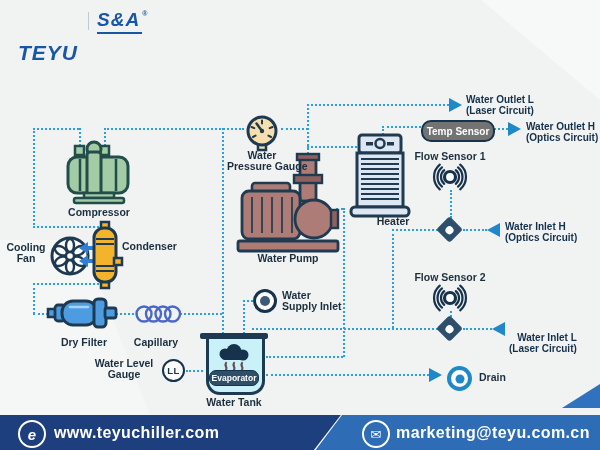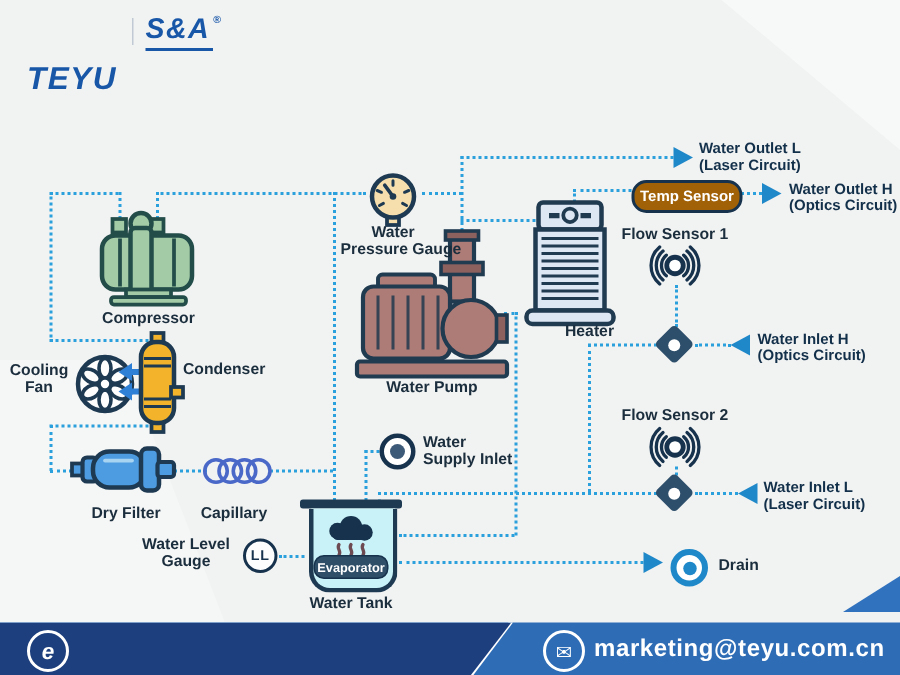--- a/index.html
+++ b/index.html
@@ -19,21 +19,21 @@
   .io{position:absolute;font-weight:bold;font-size:10px;color:#13304a;line-height:11px;white-space:nowrap;}
   
   .logo{position:absolute;left:18px;top:9px;display:flex;align-items:flex-start;color:#1857a8;}
   .logo .teyu{font-size:21px;font-weight:800;font-style:italic;letter-spacing:1px;margin-top:32px;}
   .logo .div{width:1px;height:18px;background:#c0c9d4;margin:3px 8px 0 10px;}
   .logo .sa{font-size:19px;font-weight:800;font-style:italic;border-bottom:2.5px solid #1857a8;padding:0 2px 1px 0;letter-spacing:1px;}
   .logo .reg{font-size:7px;font-weight:bold;margin-top:1px;}
   .titlePill{position:absolute;left:74px;top:46px;width:452px;height:33px;border:2px solid #2196d3;border-radius:18px;
     display:flex;align-items:center;justify-content:center;font-size:18.5px;font-weight:600;color:#1b87c9;letter-spacing:.2px;background:rgba(255,255,255,.25);}
   
-  .badge{position:absolute;background:#a16207;border:2px solid #16324c;border-radius:10px;color:#fff;
+  .badge{position:absolute;background:#737373;border:2px solid #16324c;border-radius:10px;color:#fff;
     font-weight:bold;font-size:10px;display:flex;align-items:center;justify-content:center;}
   .diamond{position:absolute;width:19px;height:19px;background:#2e4f6b;border-radius:3px;transform:rotate(45deg);}
   .diamond .hole{position:absolute;left:50%;top:50%;width:8px;height:8px;margin:-4px 0 0 -4px;background:#fff;border-radius:50%;}
   .ring{position:absolute;border-radius:50%;background:#fff;}
   .ring .dot{position:absolute;left:50%;top:50%;border-radius:50%;transform:translate(-50%,-50%);}
   .llgauge{position:absolute;width:23px;height:23px;border:2.5px solid #16324c;border-radius:50%;background:#fdfdfd;
     display:flex;align-items:center;justify-content:center;font-weight:bold;font-size:9.5px;color:#16324c;box-sizing:border-box;letter-spacing:.5px;}
   
   .tankLid{position:absolute;left:200px;top:333px;width:68px;height:6px;background:#1d3a52;border-radius:2px;}
   .tankBody{position:absolute;left:206px;top:339px;width:53px;height:53px;background:#c9f2f8;border:3px solid #1d3a52;border-top:none;border-radius:0 0 14px 14px;}
@@ -294,29 +294,30 @@
     <div>(Laser Circuit)</div>
   </div>
   <div class="io" style="left:526px;top:121px;">
     <div>Water Outlet H</div>
     <div>(Optics Circuit)</div>
   </div>
   <div class="io" style="left:505px;top:221px;">
     <div>Water Inlet H</div>
     <div>(Optics Circuit)</div>
   </div>
-  <div class="io" style="left:509px;top:320px;">
+  <div class="io" style="left:509px;top:332px;text-align:right;">
     <div>Water Inlet L</div>
     <div>(Laser Circuit)</div>
   </div>
 
   <div class="footerR"></div>
   <div class="seam"></div>
   <div class="footerL"></div>
   <div class="fIcon" style="left:18px;top:420px;">
     <span style="font-style:italic;font-weight:bold;font-size:15px;line-height:15px;">e</span>
   </div>
+  <div class="fTxt" style="left:54px;top:424px;">www.teyuchiller.com</div>
   <div class="fIcon" style="left:362px;top:420px;">
     <span style="font-size:13px;line-height:13px;">✉</span>
   </div>
   <div class="fTxt" style="left:396px;top:424px;">marketing@teyu.com.cn</div>
 
 </div>
 
 </body></html>

